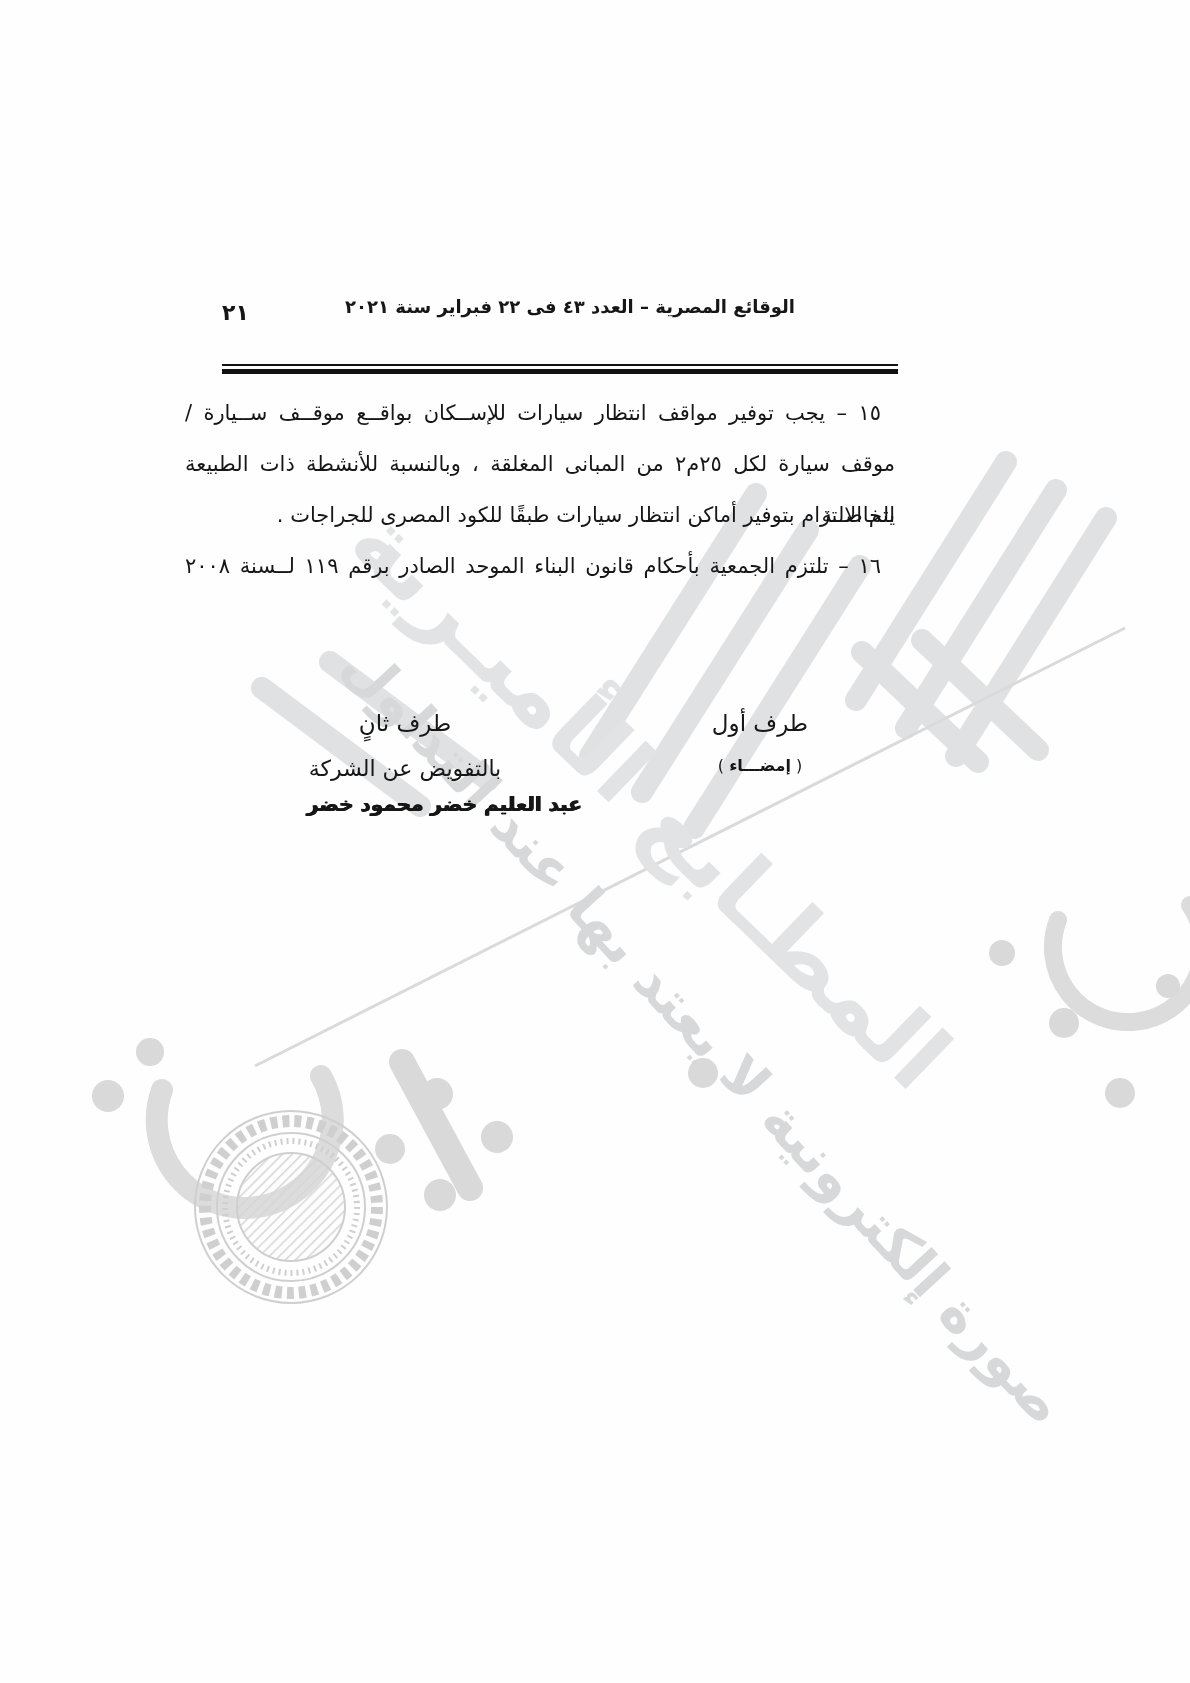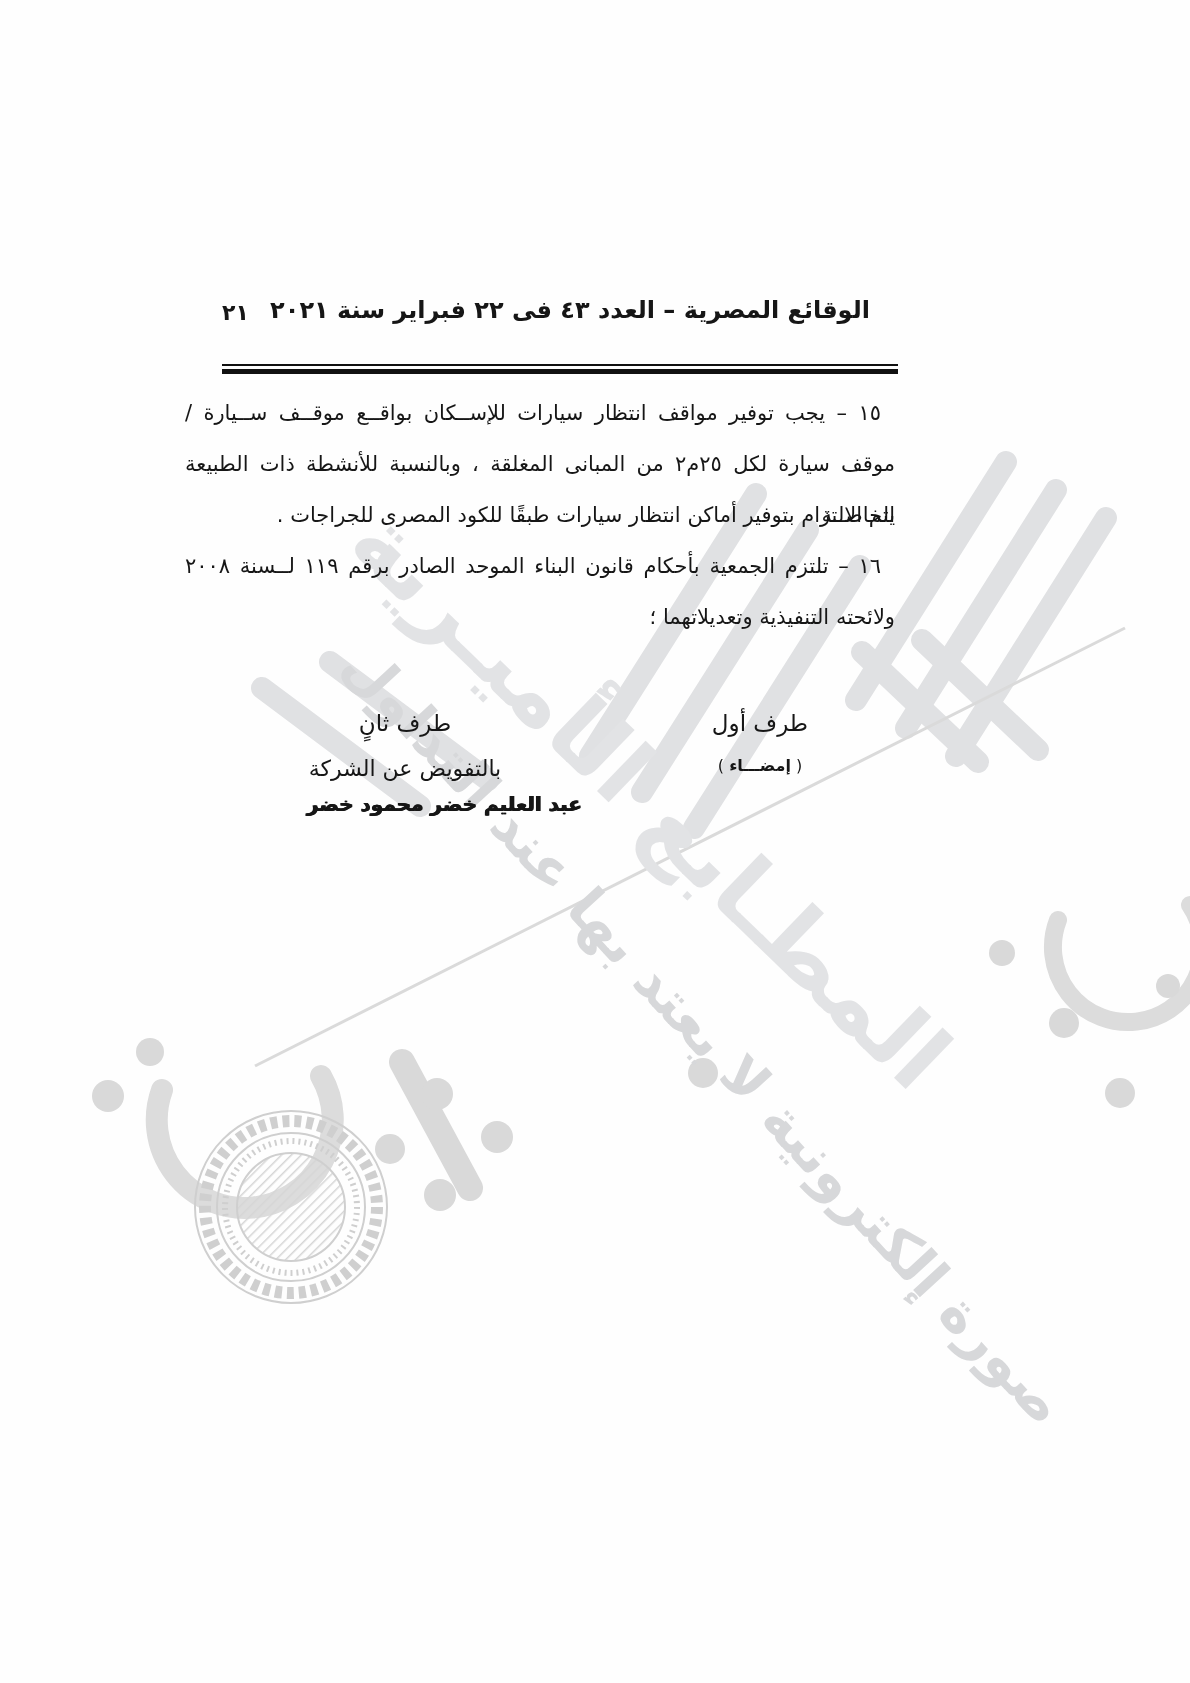--- a/index.html
+++ b/index.html
@@ -48,21 +48,21 @@
     transform: rotate(47.4deg);
   }
   
   .content { position: absolute; inset: 0; z-index: 1; margin-top: 48px; }
   .header-title {
     position: absolute;
     left: 220px; top: 248px;
     width: 700px;
     text-align: center;
     direction: rtl;
-    font-size: 24px;
+    font-size: 18px;
     font-weight: bold;
   }
   .page-number {
     position: absolute;
     left: 222px; top: 252px;
     width: 60px;
     font-size: 22px;
     font-weight: bold;
     text-align: left;
   }
@@ -183,21 +183,20 @@
 
     <div class="header-title">الوقائع المصرية – العدد ٤٣ فى ٢٢ فبراير سنة ٢٠٢١</div>
 
     <div class="header-rule"></div>
 
     <div class="body-block">
       <div class="line just indent">١٥ – يجب توفير مواقف انتظار سيارات للإســكان بواقــع موقــف ســيارة /</div>
       <div class="line just">موقف سيارة لكل ٢٥م٢ من المبانى المغلقة ، وبالنسبة للأنشطة ذات الطبيعة الخاصــة</div>
       <div class="line">يتم الالتزام بتوفير أماكن انتظار سيارات طبقًا للكود المصرى للجراجات .</div>
       <div class="line just indent">١٦ – تلتزم الجمعية بأحكام قانون البناء الموحد الصادر برقم ١١٩ لــسنة ٢٠٠٨</div>
-      <div class="line">ولائحته التنفيذية وتعديلاتهما ؛</div>
     </div>
 
     <div class="sig-label sig-first-label">طرف أول</div>
 
     <div class="sig-sub sig-first-sign"><span>( </span><span class="b">إمضـــاء</span><span> )</span></div>
 
     <div class="sig-label sig-second-label">طرف ثانٍ</div>
 
     <div class="sig-sub sig-second-sub">بالتفويض عن الشركة</div>
 

